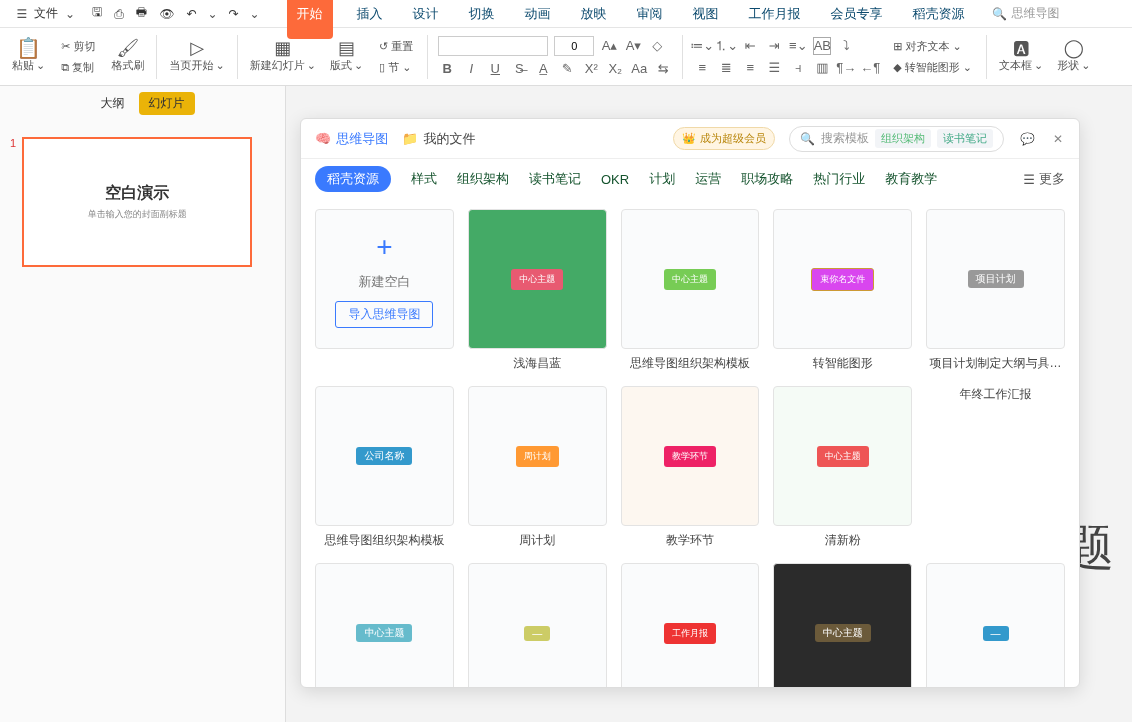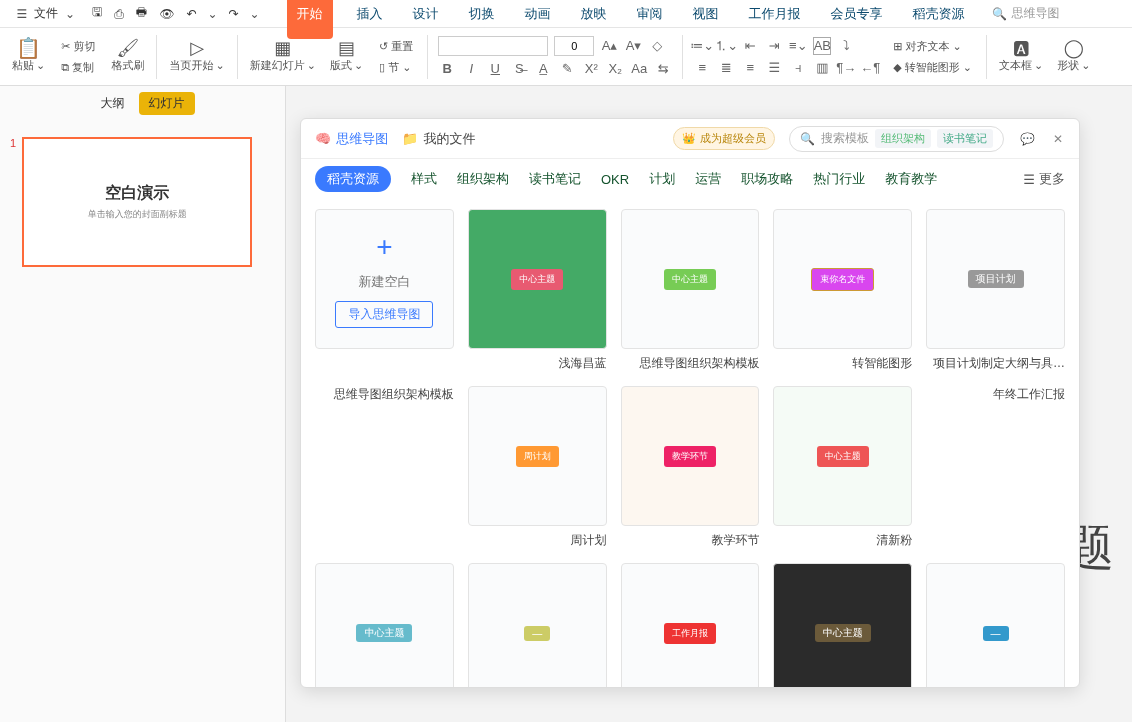--- a/index.html
+++ b/index.html
@@ -49,21 +49,21 @@
 .tag{background:#f2f4f7;border-radius:3px;padding:2px 6px;font-size:11px;color:#5b7;cursor:pointer;}
 .tag.blue{color:#4a8;}
 .headico{cursor:pointer;color:#888;padding:2px;}
 .mmcats{height:40px;display:flex;align-items:center;padding:0 14px;gap:20px;font-size:13px;}
 .cat{cursor:pointer;color:#14532d;}
 .cat.active{background:#3a7afe;color:#fff;padding:4px 12px;border-radius:14px;}
 .more{margin-left:auto;display:flex;align-items:center;gap:4px;cursor:pointer;color:#555;}
 .mmgrid{flex:1;overflow:auto;padding:10px 14px;display:grid;grid-template-columns:repeat(5,1fr);gap:14px 14px;align-content:start;}
 .card{display:flex;flex-direction:column;align-items:center;gap:6px;}
 .cthumb{width:100%;height:140px;border:1px solid #e3e3e3;border-radius:4px;background:#fafbfc;display:flex;align-items:center;justify-content:center;position:relative;overflow:hidden;}
-.clabel{font-size:12px;color:#444;text-align:right;white-space:nowrap;overflow:hidden;text-overflow:ellipsis;width:100%;}
+.clabel{font-size:12px;color:#444;text-align:center;white-space:nowrap;overflow:hidden;text-overflow:ellipsis;width:100%;}
 .newblank{flex-direction:column;gap:10px;}
 .plus{font-size:28px;color:#3a7afe;font-weight:200;}
 .nbtxt{font-size:13px;color:#737373;}
 .importbtn{border:1px solid #3a7afe;color:#3a7afe;padding:4px 12px;border-radius:3px;font-size:12px;cursor:pointer;}
 
 .mm-center{background:#e85a71;color:#fff;font-size:9px;padding:4px 8px;border-radius:3px;}
 .mm-node{background:#3aa;color:#fff;font-size:10px;padding:2px 8px;border-radius:3px;}
 </style>
 </head>
 <body>
@@ -289,20 +289,23 @@
       <div class="clabel">转智能图形</div>
     </div>
     <div class="card">
       <div class="cthumb">
           <div class="mm-node" style="background:#999">项目计划</div>
         </div>
       <div class="clabel">项目计划制定大纲与具…</div>
     </div>
 
     <div class="card">
+      <div class="cthumb">
+          <div class="mm-node" style="background:#39c">公司名称</div>
+        </div>
       <div class="clabel">思维导图组织架构模板</div>
     </div>
     <div class="card">
       <div class="cthumb">
           <div class="mm-center" style="background:#f93">周计划</div>
         </div>
       <div class="clabel">周计划</div>
     </div>
     <div class="card">
       <div class="cthumb" style="background:#fdf7f0">

